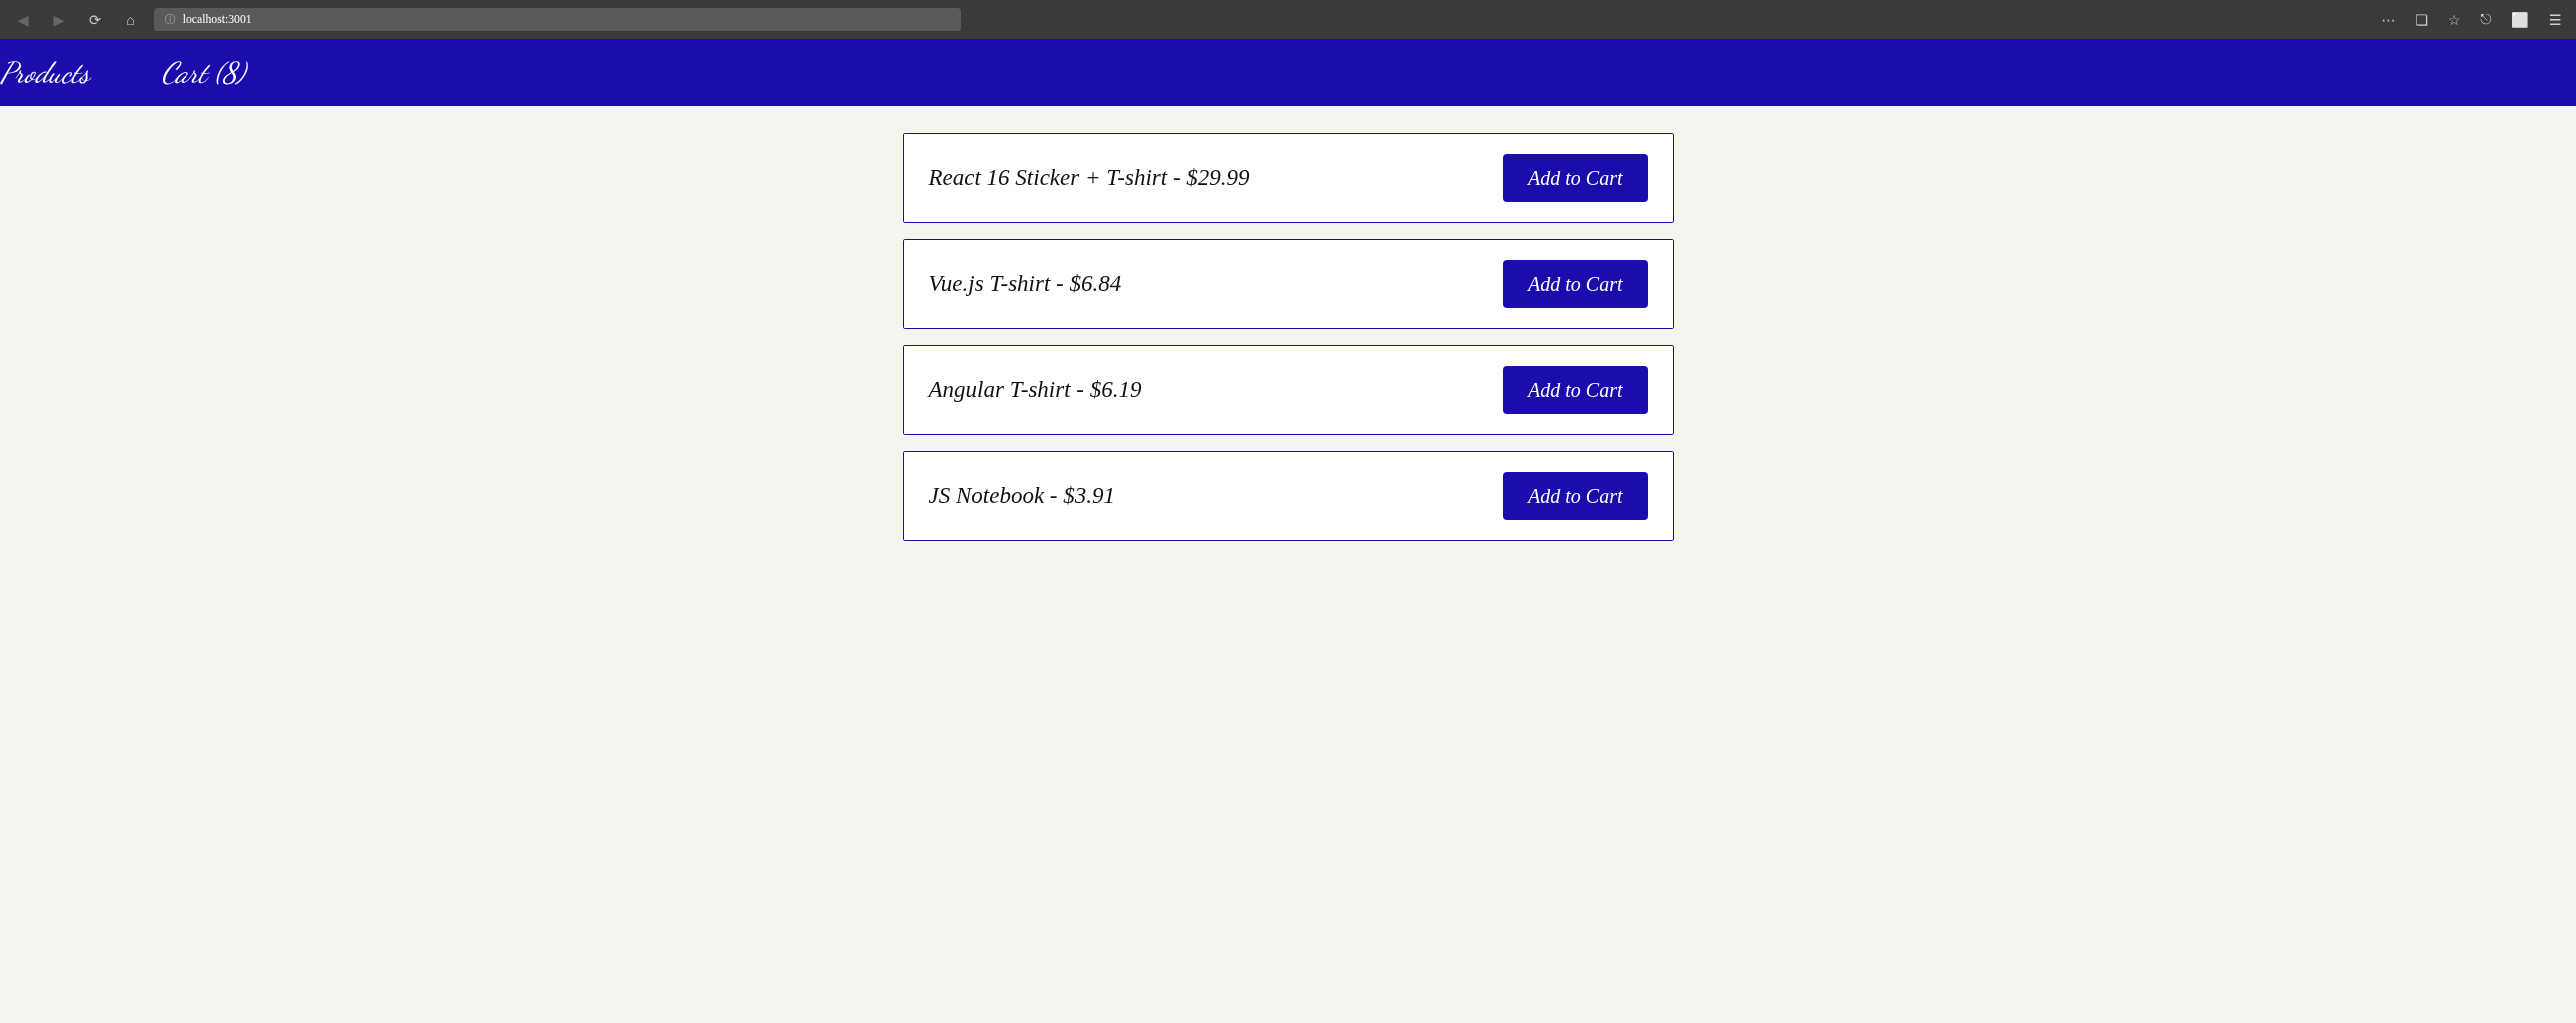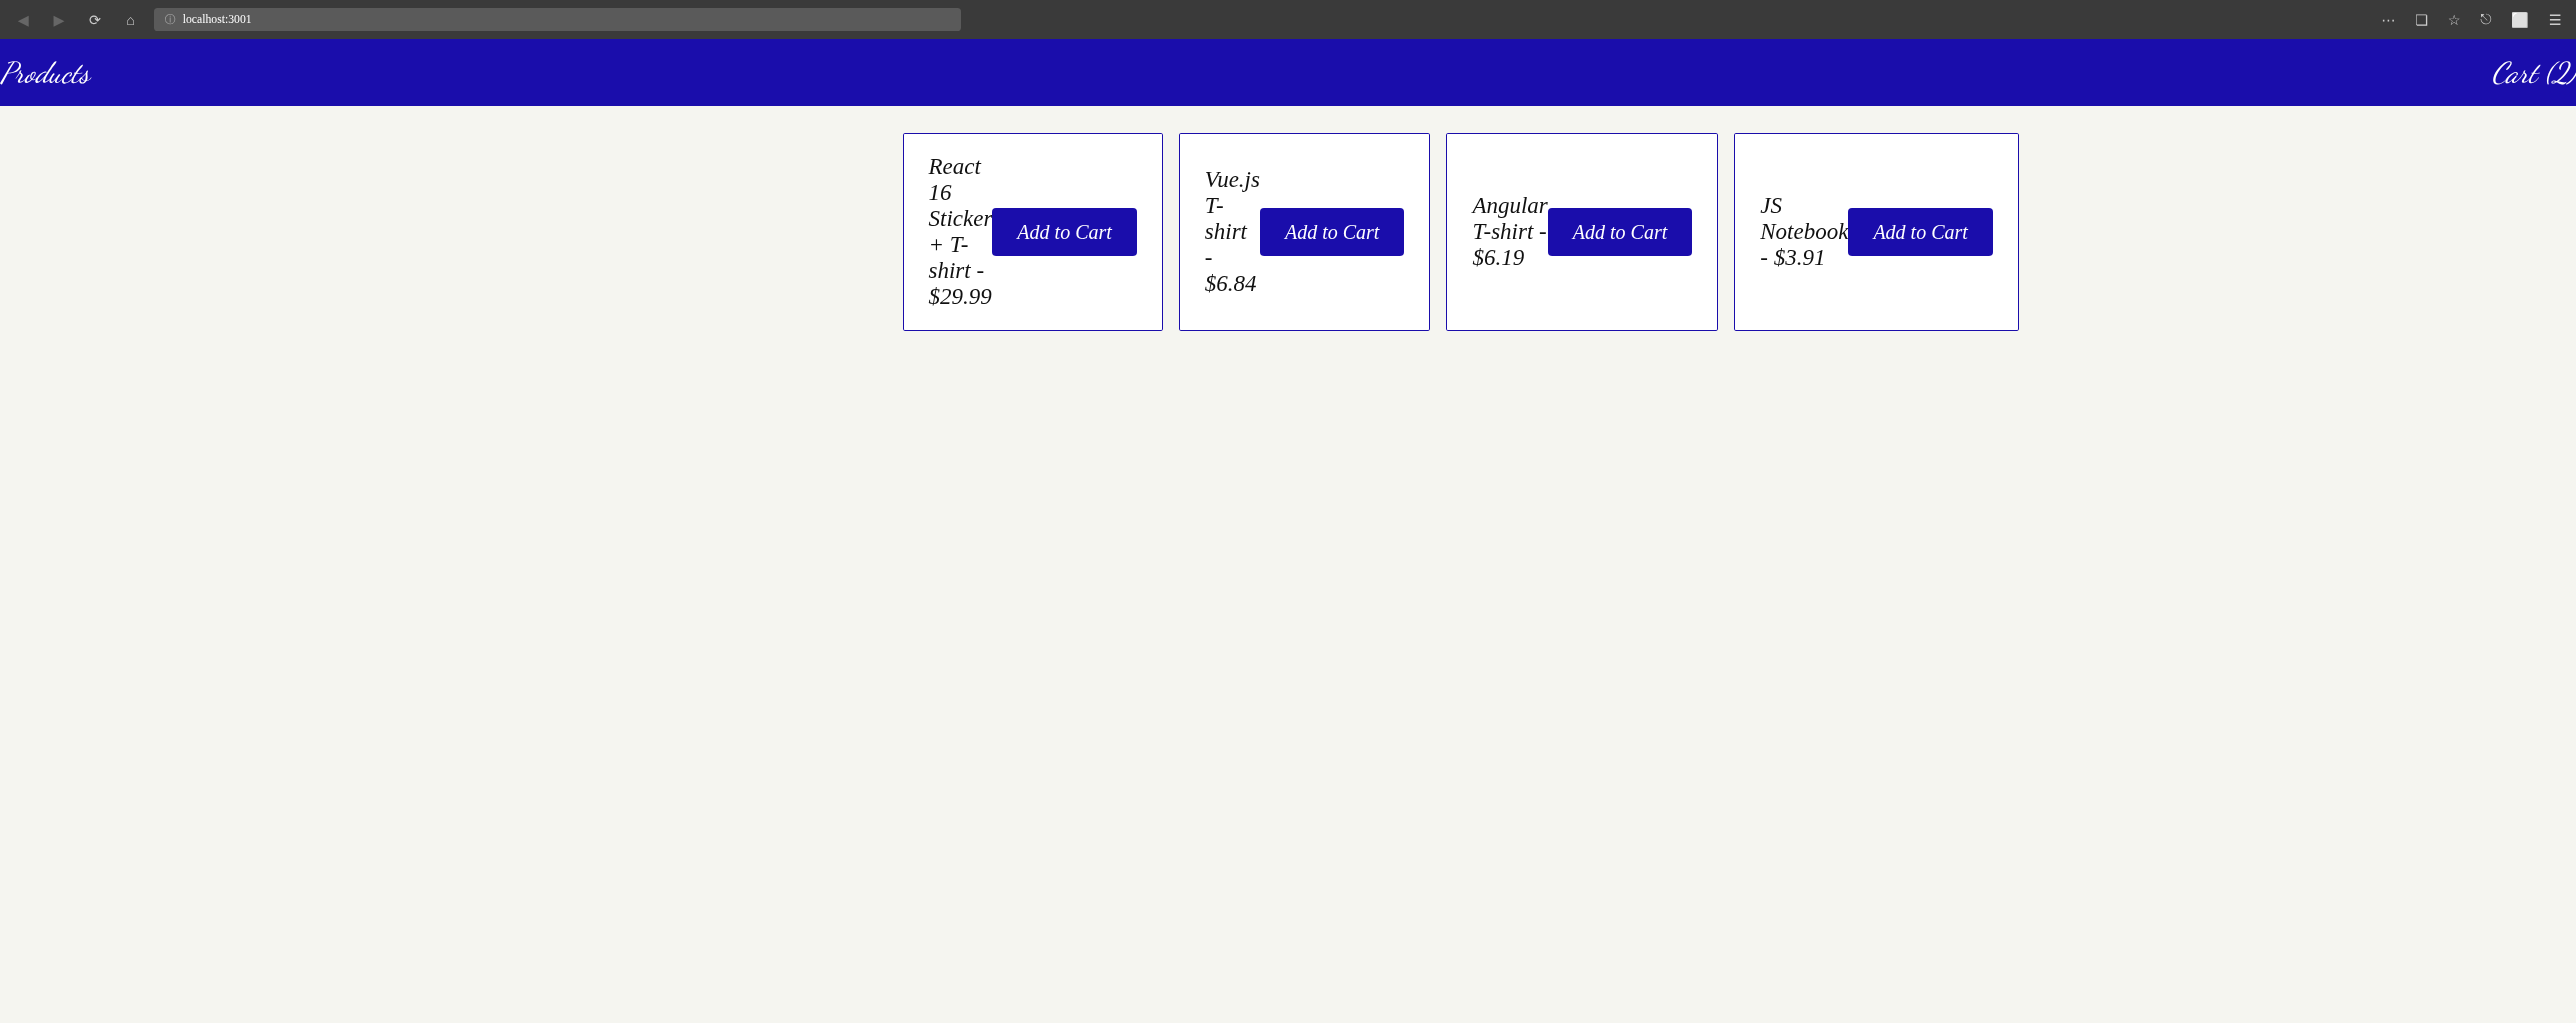--- a/index.html
+++ b/index.html
@@ -81,40 +81,40 @@
       color: #ccc;
       font-size: 14.3px;
       padding: 3.6px;
     }
 
     
     .app-nav {
       background: #1a0dab;
       padding: 16px 0;
       display: flex;
-      justify-content: space-between;
+      justify-content: flex-start;
       gap: 72px;
     }
 
     .nav-link {
       color: #fff;
       font-family: 'Brush Script MT', cursive, 'Dancing Script', cursive;
       font-size: 29px;
       text-decoration: none;
       cursor: pointer;
       font-style: italic;
     }
 
     
     .main-content {
       max-width: 807px;
       margin: 0 auto;
       padding: 27px 18px;
       display: flex;
-      flex-direction: row;
+      flex-direction: column;
       gap: 16px;
     }
 
     
     .product-row {
       background: #fff;
       border: 1.8px solid #1a0dab;
       border-radius: 1.8px;
       display: flex;
       align-items: center;
@@ -159,21 +159,21 @@
     <button class="browser-toolbar-btn">❏</button>
     <button class="browser-toolbar-btn">☆</button>
     <button class="browser-toolbar-btn">⎋</button>
     <button class="browser-toolbar-btn">⬜</button>
     <button class="browser-toolbar-btn">☰</button>
   </div>
 </div>
 
 <nav class="app-nav">
   <a class="nav-link">Products</a>
-  <a class="nav-link">Cart (2)</a>
+  <a class="nav-link">Cart (8)</a>
 </nav>
 
 <main class="main-content">
 <div class="product-row">
       <span class="product-name">React 16 Sticker + T-shirt - $29.99</span>
       <button class="add-to-cart-btn">Add to Cart</button>
     </div>
     <div class="product-row">
       <span class="product-name">Vue.js T-shirt - $6.84</span>
       <button class="add-to-cart-btn">Add to Cart</button>

